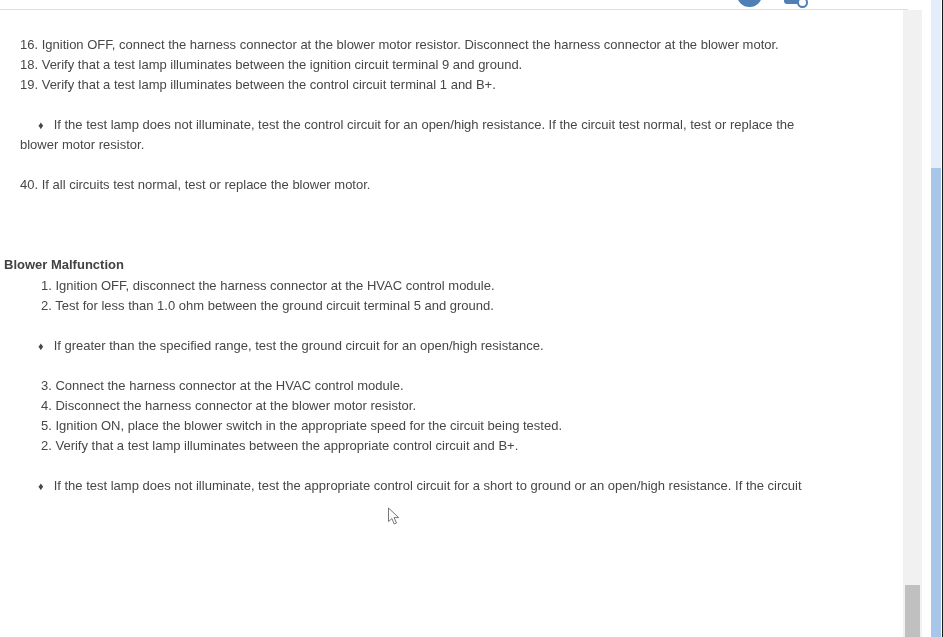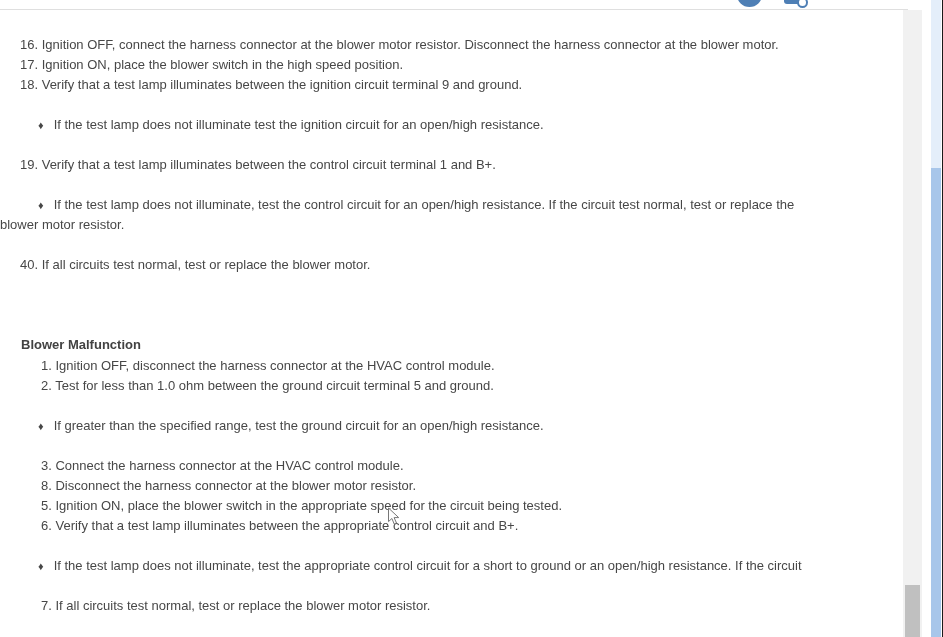--- a/index.html
+++ b/index.html
@@ -31,24 +31,24 @@
 
   
   .doc{
     position:absolute;left:0;top:10px;width:903px;height:627px;
     overflow:hidden;color:#474747;font-size:13px;line-height:20px;
     padding-top:1px;box-sizing:border-box;margin-top:24px;
   }
   .line{white-space:nowrap;}
   .step2{padding-left:20px;}   
   .step1{padding-left:41px;}   
-  .heading{padding-left:21px;font-weight:bold;color:#424242;margin-top:60px;margin-bottom:1px;}
+  .heading{padding-left:4px;font-weight:bold;color:#424242;margin-top:60px;margin-bottom:1px;}
   .bullet-group{margin:20px 0;}
   .bullet-first{padding-left:20px;text-indent:18px;}
-  .bullet-cont{}
+  .bullet-cont{padding-left:20px;}
   .glyph{font-size:11px;margin-right:10px;color:#474747;}
 
   
   .sb-inner-track{
     position:absolute;left:903px;top:10px;width:19px;height:627px;
     background:#f1f1f1;
   }
   .sb-inner-thumb{
     position:absolute;left:2px;top:575px;width:15px;height:60px;
     background:#c0c0c0;
@@ -75,55 +75,50 @@
 
 <div class="topbar">
   <div class="tb-avatar"></div>
   <div class="tb-contact-body"></div>
   <div class="tb-contact-ring"></div>
 </div>
 
 <div class="doc">
 
   <div class="line step2">16. Ignition OFF, connect the harness connector at the blower motor resistor. Disconnect the harness connector at the blower motor.</div>
-  <div class="line step2">17. Ignition ON, place the blower switch in the high speed position.</div>
   <div class="line step2">18. Verify that a test lamp illuminates between the ignition circuit terminal 9 and ground.</div>
 
-  <div class="bullet-group">
-    <div class="line bullet-first"><span class="glyph">♦</span><span>If the test lamp does not illuminate test the ignition circuit for an open/high resistance.</span></div>
-  </div>
 
   <div class="line step2">19. Verify that a test lamp illuminates between the control circuit terminal 1 and B+.</div>
 
   <div class="bullet-group">
     <div class="line bullet-first"><span class="glyph">♦</span><span>If the test lamp does not illuminate, test the control circuit for an open/high resistance. If the circuit test normal, test or replace the</span></div>
     <div class="line bullet-cont">blower motor resistor.</div>
   </div>
 
   <div class="line step2">40. If all circuits test normal, test or replace the blower motor.</div>
 
   <div class="line heading">Blower Malfunction</div>
 
   <div class="line step1">1. Ignition OFF, disconnect the harness connector at the HVAC control module.</div>
   <div class="line step1">2. Test for less than 1.0 ohm between the ground circuit terminal 5 and ground.</div>
 
   <div class="bullet-group">
     <div class="line bullet-first"><span class="glyph">♦</span><span>If greater than the specified range, test the ground circuit for an open/high resistance.</span></div>
   </div>
 
   <div class="line step1">3. Connect the harness connector at the HVAC control module.</div>
-  <div class="line step1">8. Disconnect the harness connector at the blower motor resistor.</div>
+  <div class="line step1">4. Disconnect the harness connector at the blower motor resistor.</div>
   <div class="line step1">5. Ignition ON, place the blower switch in the appropriate speed for the circuit being tested.</div>
-  <div class="line step1">6. Verify that a test lamp illuminates between the appropriate control circuit and B+.</div>
+  <div class="line step1">2. Verify that a test lamp illuminates between the appropriate control circuit and B+.</div>
 
   <div class="bullet-group">
     <div class="line bullet-first"><span class="glyph">♦</span><span>If the test lamp does not illuminate, test the appropriate control circuit for a short to ground or an open/high resistance. If the circuit</span></div>
   </div>
 
-  <div class="line step1">7. If all circuits test normal, test or replace the blower motor resistor.</div>
 </div>
 
 <div class="sb-inner-track">
   <div class="sb-inner-thumb"></div>
 </div>
 
 <div class="sb-outer-track">
   <div class="sb-outer-thumb"></div>
 </div>
 <div class="right-edge"></div>

